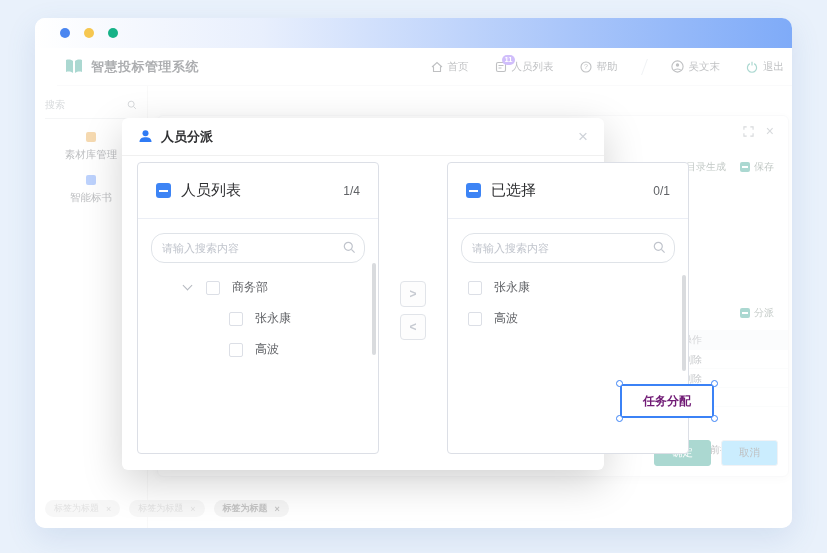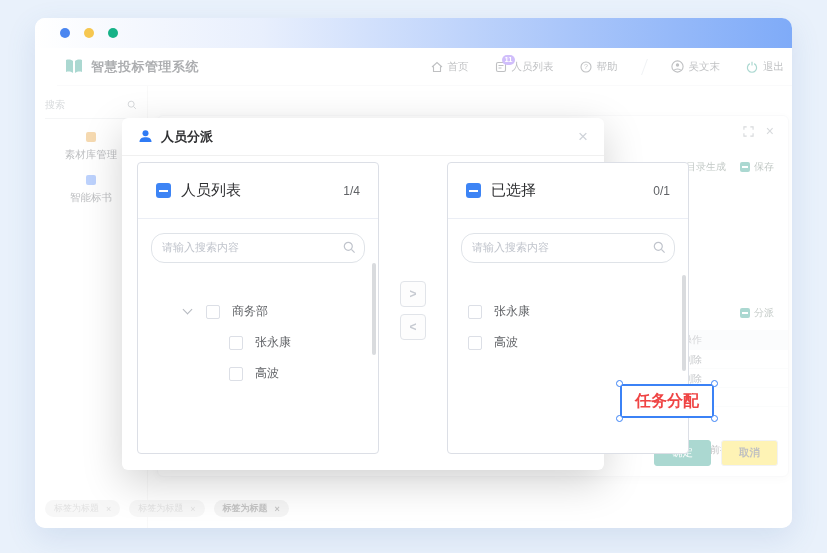--- a/index.html
+++ b/index.html
@@ -62,21 +62,21 @@
   .mt-head { height:20px; line-height:20px; background:#f5f7fa; font-size:10px; color:#909399; padding-left:26px; }
   .mt-row  { height:19px; line-height:19px; font-size:10px; padding-left:26px; border-bottom:1px solid #f6f7f8; }
   .mt-link { color:#70757b; cursor:pointer; }
   .pagination { position:absolute; top:325px; right:10px; display:flex; align-items:center;
                 gap:7px; font-size:10px; color:#606266; }
   .page-input { width:24px; height:17px; border:1px solid #dcdfe6; border-radius:3px;
                 text-align:center; font-size:10px; color:#606266; }
   .card-footer { position:absolute; bottom:10px; right:10px; display:flex; gap:10px; }
   .btn { font-size:10.5px; padding:5px 17px; border-radius:3px; cursor:pointer; border:1px solid transparent; }
   .btn-confirm { background:#2f9e8c; color:#fff; border-color:#2f9e8c; }
-  .btn-cancel  { background:#fde047; color:#606266; border-color:#dcdfe6;font-weight:bold; }
+  .btn-cancel  { background:#7dd3fc; color:#606266; border-color:#dcdfe6; }
 
   .chips { position:absolute; top:452px; left:10px; display:flex; gap:9px; }
   .chip { display:flex; align-items:center; gap:7px; height:17px; padding:0 9px; border-radius:9px;
           background:#ebebeb; font-size:9px; color:#b2b2b2; cursor:pointer; }
   .chip-strong { background:#e3e3e3; color:#6a6a6a; font-weight:bold; }
 
   
   .modal { position:absolute; left:87px; top:100px; width:482px; height:352px; background:#fff;
            border-radius:6px; box-shadow:0 12px 40px rgba(0,0,0,.18); z-index:3; }
   .modal-header { height:38px; display:flex; align-items:center; padding:0 16px;
@@ -91,24 +91,24 @@
   .panel-header { height:56px; display:flex; align-items:center; padding:0 18px;
                   border-bottom:1px solid #ebeef5; }
   .cb-ind { width:15px; height:15px; background:#3d84f5; border-radius:3px; position:relative;
             cursor:pointer; flex-shrink:0; }
   .cb-ind::after { content:""; position:absolute; left:3px; top:6.5px; width:9px; height:2px; background:#fff; }
   .panel-title { font-size:15px; color:#303133; margin-left:10px; }
   .panel-count { margin-left:auto; font-size:12px; color:#606266; }
   .panel-search { position:relative; margin:14px 13px 0; height:30px; }
   .panel-search input { width:100%; height:100%; border:1px solid #dfe3e8; border-radius:13px;
                         font-size:11px; color:#606266; padding:0 28px 0 10px; outline:none;
-                        font-family:Liberation Mono, monospace; }
+                        font-family:Liberation Serif, serif; }
   .panel-search input::placeholder { color:#c0c4cc; }
   .panel-search svg { position:absolute; right:9px; top:8px; }
-  .panel-list { margin-top:33px; }
+  .panel-list { margin-top:9px; }
   .row { height:31px; display:flex; align-items:center; font-size:12px; color:#606266; cursor:pointer; }
   .cb { width:14px; height:14px; border:1px solid #dcdfe6; border-radius:2px; background:#fff; flex-shrink:0; }
   .row-label { margin-left:12px; }
   .chev { width:7px; height:7px; border-right:1.5px solid #b4b8bf; border-bottom:1.5px solid #b4b8bf;
           transform:rotate(45deg); margin-right:15px; margin-top:-4px; flex-shrink:0; }
   .t-parent { padding-left:46px; }
   .t-child  { padding-left:91px; }
   .p-row    { padding-left:20px; }
   .scrollbar { position:absolute; right:2px; width:4px; border-radius:2px; background:#d9dbde; }
   .sb-left  { top:100px; height:92px; }
@@ -116,21 +116,21 @@
 
   .transfer { position:absolute; left:278px; top:163px; display:flex; flex-direction:column; gap:7px; }
   .tbtn { width:26px; height:26px; border:1px solid #e1e4e9; border-radius:4px; background:#fdfdfd;
           color:#c6cad1; font-size:12px; font-weight:bold; display:flex; align-items:center;
           justify-content:center; cursor:pointer; font-family:"Liberation Sans", sans-serif; }
 
   
   .annotation { position:absolute; left:585px; top:366px; width:94px; height:34px; background:#fff;
                 border:2px solid #3b82f6; z-index:4; display:flex; align-items:center;
                 justify-content:center; }
-  .annotation-label { font-size:16px; font-weight:bold; color:#ef4444; }
+  .annotation-label { font-size:12px; font-weight:bold; color:#701a75; }
   .handle { position:absolute; width:7px; height:7px; border-radius:50%; background:#fff;
             border:1.5px solid #3b82f6; z-index:5; }
   .h-tl { left:-6px; top:-6px; } .h-tr { right:-6px; top:-6px; }
   .h-bl { left:-6px; bottom:-6px; } .h-br { right:-6px; bottom:-6px; }
 </style>
 </head>
 <body>
 
 <div class="stage">
   <div class="window">

